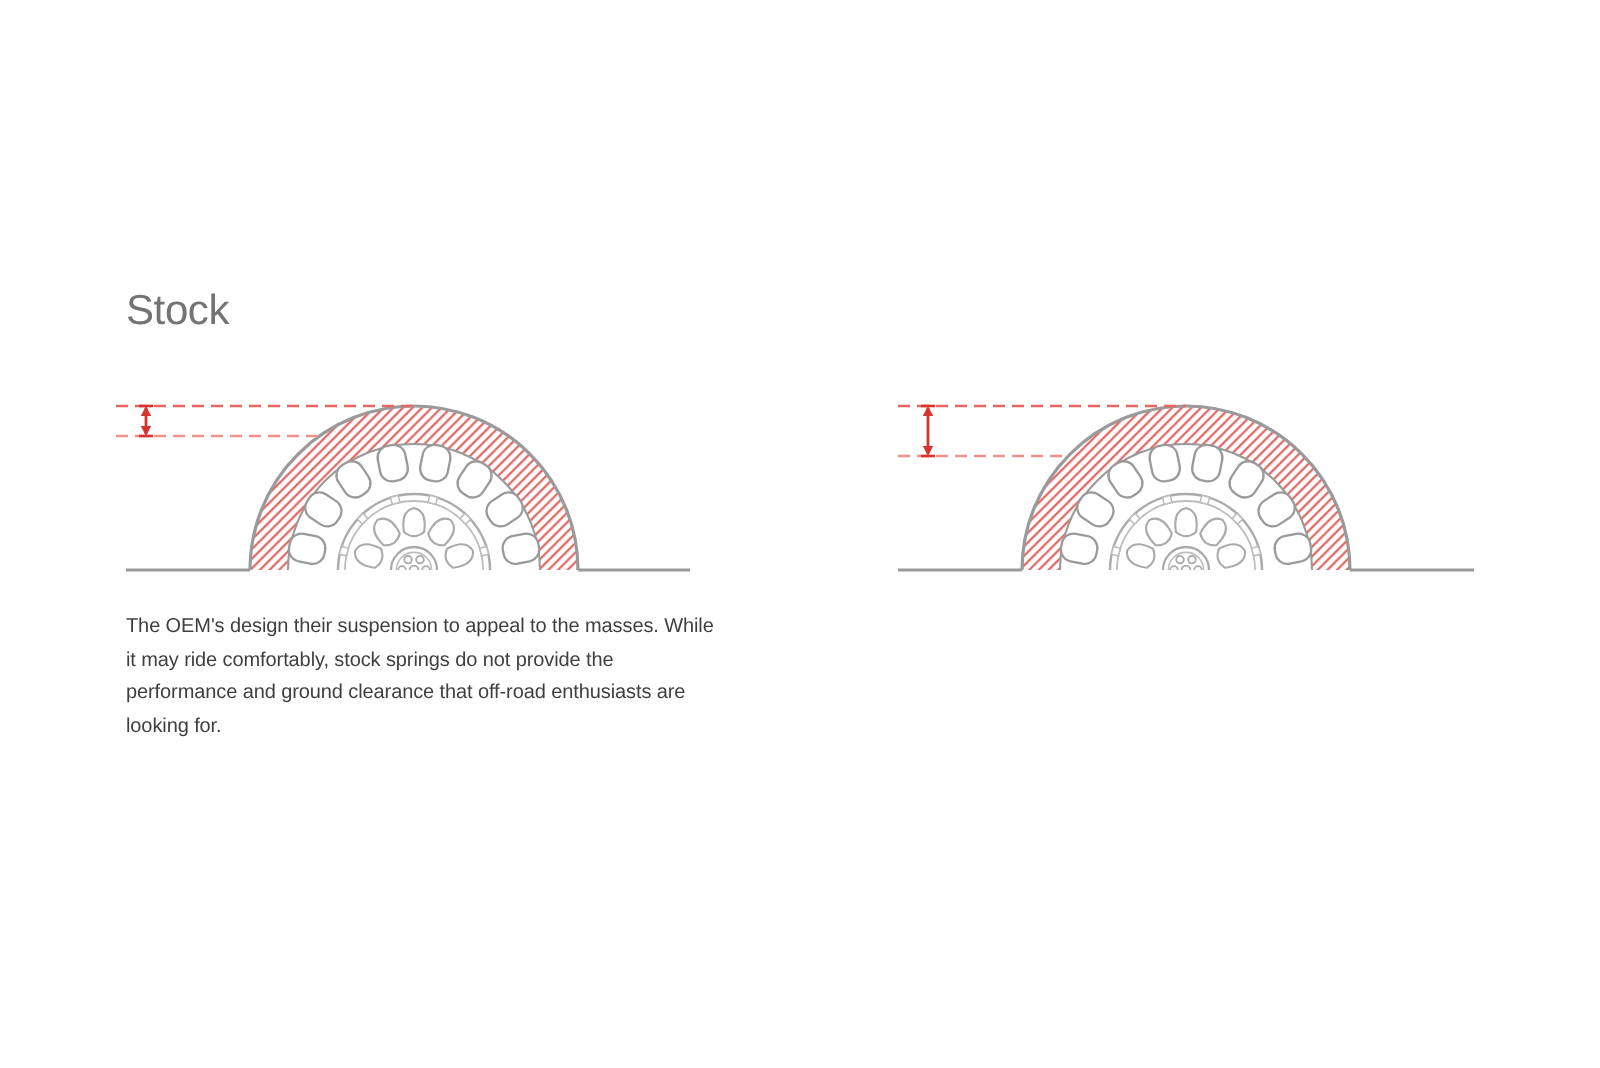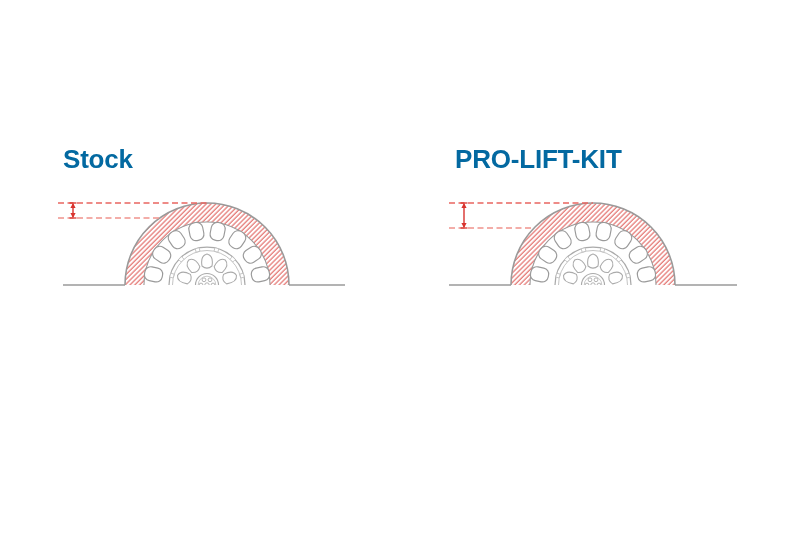--- a/index.html
+++ b/index.html
@@ -8,22 +8,22 @@
     background:#ffffff;
     font-family:"Liberation Sans", sans-serif;
     position:relative;
     overflow:hidden;
   }
   .canvas{position:absolute;inset:0;}
   #diagram{position:absolute;left:0;top:0;width:800px;height:534px;}
   .panel-title{
     position:absolute;top:144px;
     margin:0;
-    font-size:26px;font-weight:700;
-    color:#0369a1;letter-spacing:-0.2px;
+    font-size:21px;font-weight:400;
+    color:#737373;letter-spacing:-0.2px;
   }
   .panel-title.left{left:63px;}
   .panel-title.right{left:455px;}
   .panel-desc{
     position:absolute;top:306px;
     margin:0;width:298px;
     font-size:10px;line-height:16.5px;
     color:#3f3f3f;letter-spacing:-0.05px;
   }
   .panel-desc.left{left:63px;}
@@ -332,16 +332,16 @@
           <line x1="460.5" y1="203" x2="467.5" y2="203" stroke="#d8332e" stroke-width="1.3"></line>
           <line x1="460.5" y1="228" x2="467.5" y2="228" stroke="#d8332e" stroke-width="1.3"></line>
           <polygon points="464,203 461.4,208 466.6,208" fill="#d8332e"></polygon>
           <polygon points="464,228 461.4,223 466.6,223" fill="#d8332e"></polygon>
         </g>
       </g>
     </svg>
 
   <h2 class="panel-title left">Stock</h2>
 
-  <h2 class="panel-title right">PRO-LIFT-KIT</h2>
-
+
+  <p class="panel-desc left">The OEM's design their suspension to appeal to the masses. While it may ride comfortably, stock springs do not provide the performance and ground clearance that off-road enthusiasts are looking for.</p>
 
 </div>
 
 </body></html>

